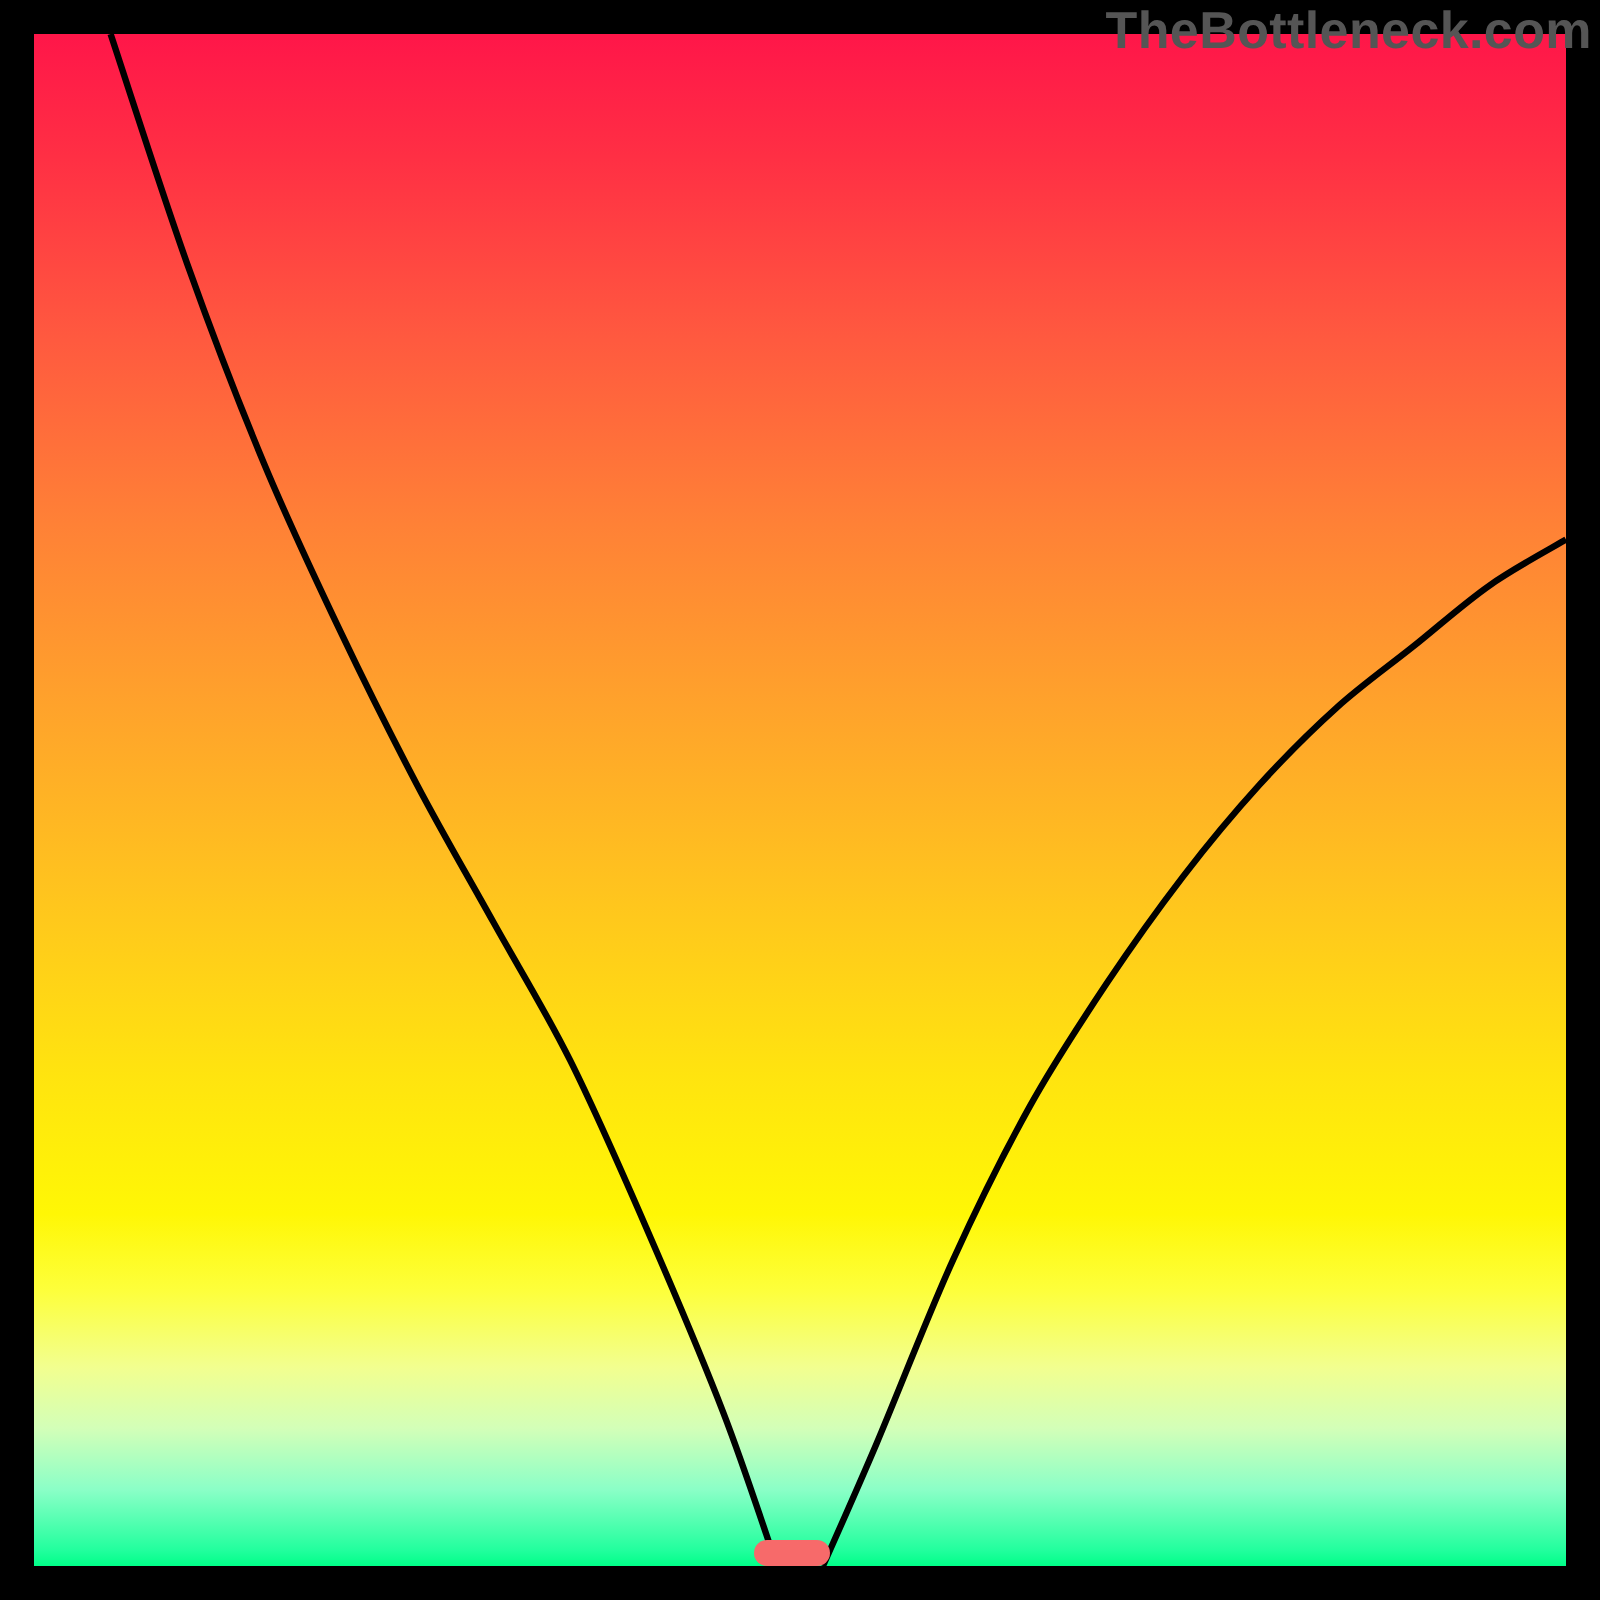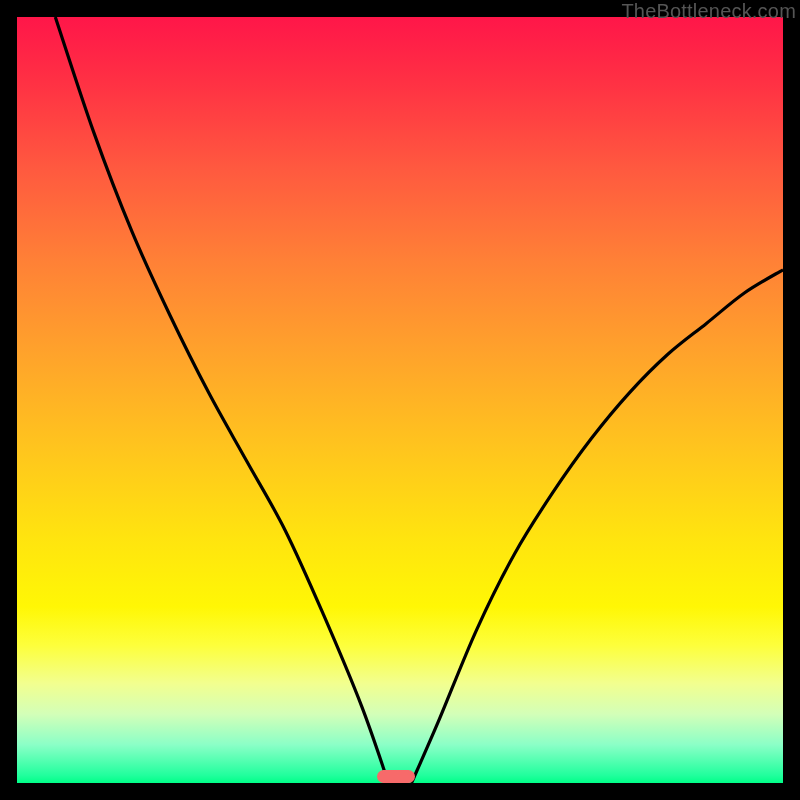--- a/index.html
+++ b/index.html
@@ -35,22 +35,22 @@
       #8bffc7 95%,
       #21ff9d 99%,
       #00ff88 100%
     );
   }
   .watermark {
     position: absolute;
     top: 0px;
     right: 4px;
     color: #555;
-    font-size: 20px;
-    font-weight: 400;
+    font-size: 26px;
+    font-weight: 700;
     letter-spacing: 0.2px;
   }
   svg.lines {
     position: absolute;
     left: 0;
     top: 0;
     width: 766px;
     height: 766px;
   }
   .marker {

